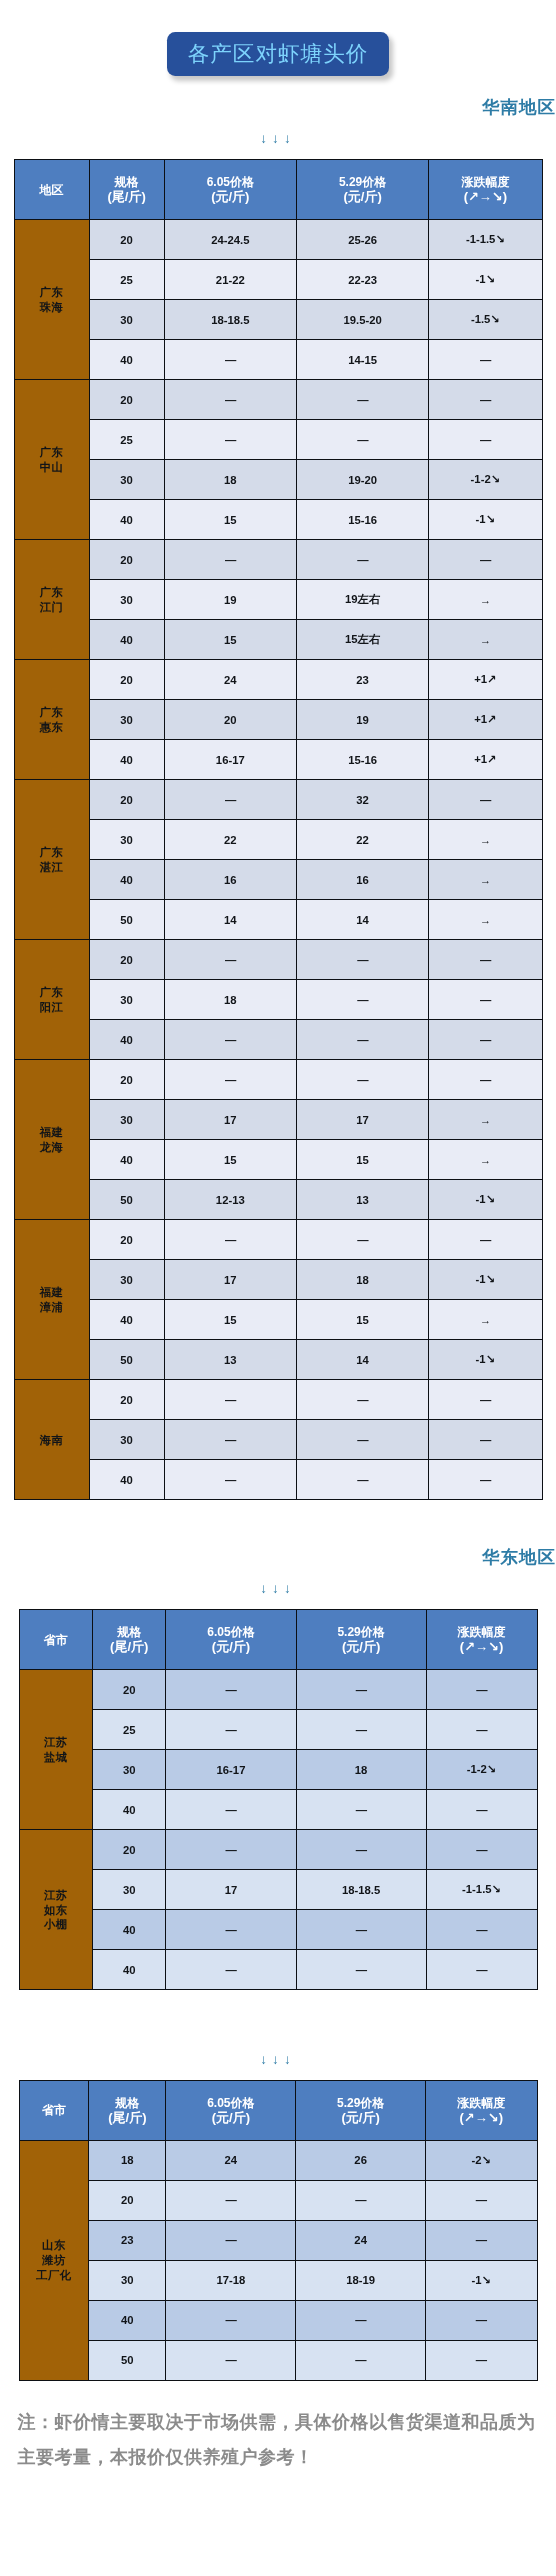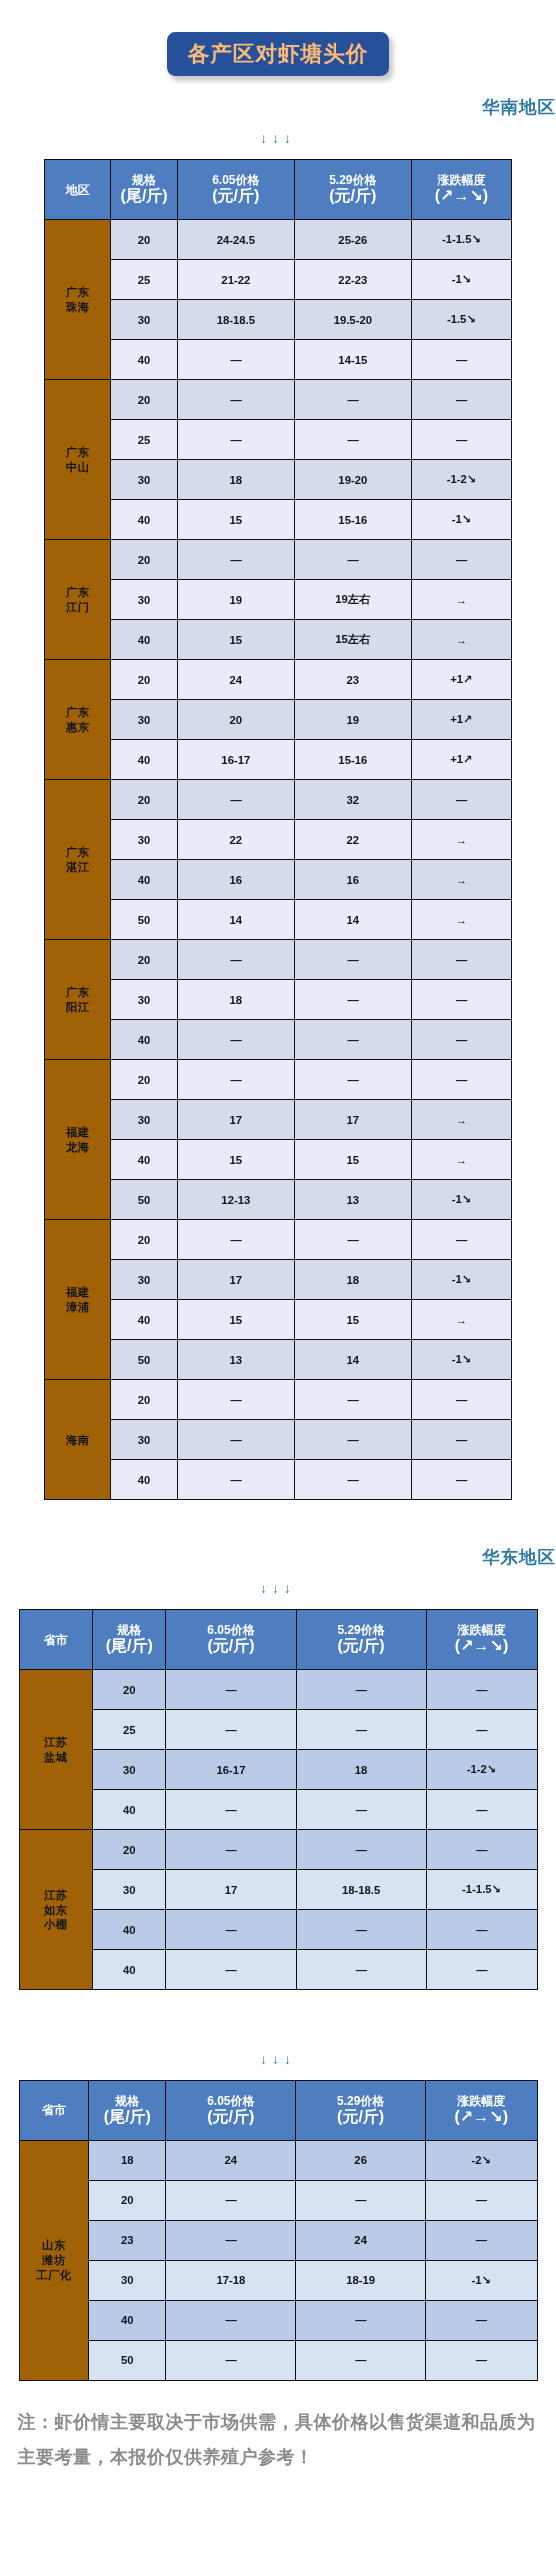--- a/index.html
+++ b/index.html
@@ -8,23 +8,23 @@
     background:#ffffff;
     font-family:"Liberation Sans","DejaVu Sans",sans-serif;
     -webkit-font-smoothing:antialiased;
   }
   .page{width:556px;min-height:2671px;position:relative;background:#fff;box-sizing:border-box;}
 
   
   .banner-wrap{padding-top:32px;display:flex;justify-content:center;}
   .banner{
     background:#27509b;
-    color:#fdba74;
+    color:#7dd3fc;
     font-size:21.6px;
-    font-weight:bold;
+    font-weight:normal;
     letter-spacing:1px;
     padding:10.8px 20.6px 12px 20.6px;
     border-radius:8.2px;
     box-shadow:3.1px 4.1px 5.2px rgba(0,0,0,0.22);
     line-height:1;
   }
 
   
   .section{margin-top:0;}
   .sec-title{
@@ -62,21 +62,21 @@
     padding:0;
   }
   table.price thead th{
     background:#4e7ec0;
     color:#ffffff;
     font-size:12px;
     height:55px;
     line-height:1.18;
     padding:2.1px 1px;
   }
-  thead .unit{display:block;font-size:16px;}
+  thead .unit{display:block;font-size:13px;}
   
   td.region{
     background:#a16207;
     color:#ffffff;
     font-size:12px;
     line-height:1.3;
     letter-spacing:0.5px;
     border-left:none;
     border-right:1px solid #0c0f14;
   }
@@ -116,21 +116,21 @@
   </div>
 
   <div id="sections-root">
       <div class="section">
         <div style="height:23px"></div>
         <div class="sec-title">华南地区</div>
         <div style="height: 15.5px;"></div>
         <div class="sec-arrows">↓↓↓</div>
         <div style="height: 13.4px;"></div>
         <div class="tbl-wrap">
-          <table class="price" style="width: 468px;">
+          <table class="price" style="width: 529px;">
             <colgroup>
               <col style="width: 63px;">
               <col style="width: 63px;">
               <col style="width: 111px;">
               <col style="width: 111px;">
               <col style="width: 95px;">
             </colgroup>
             <thead>
               <tr>
                 <th><span>地区</span></th>

